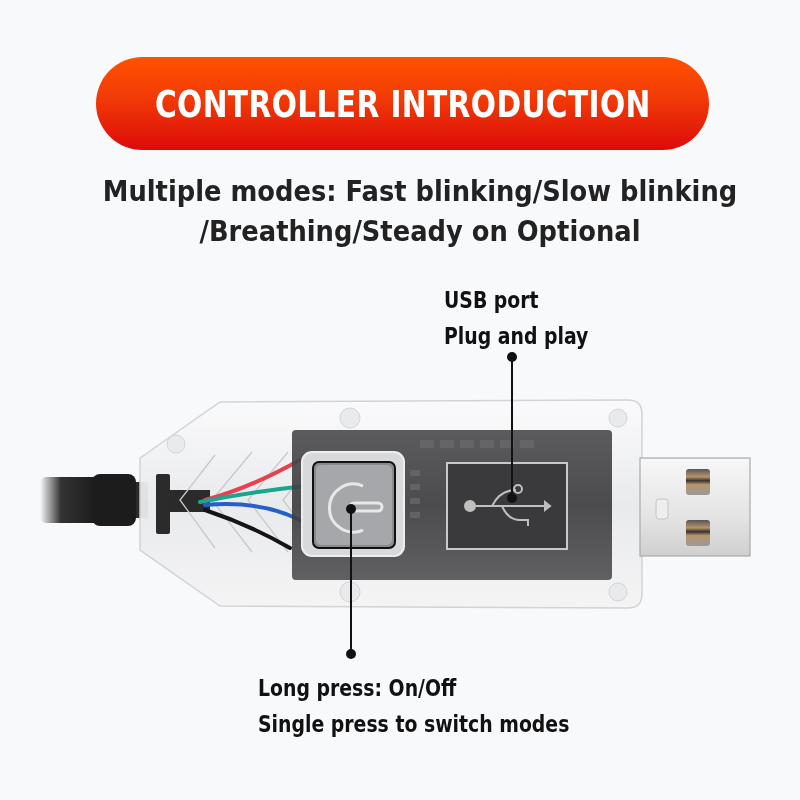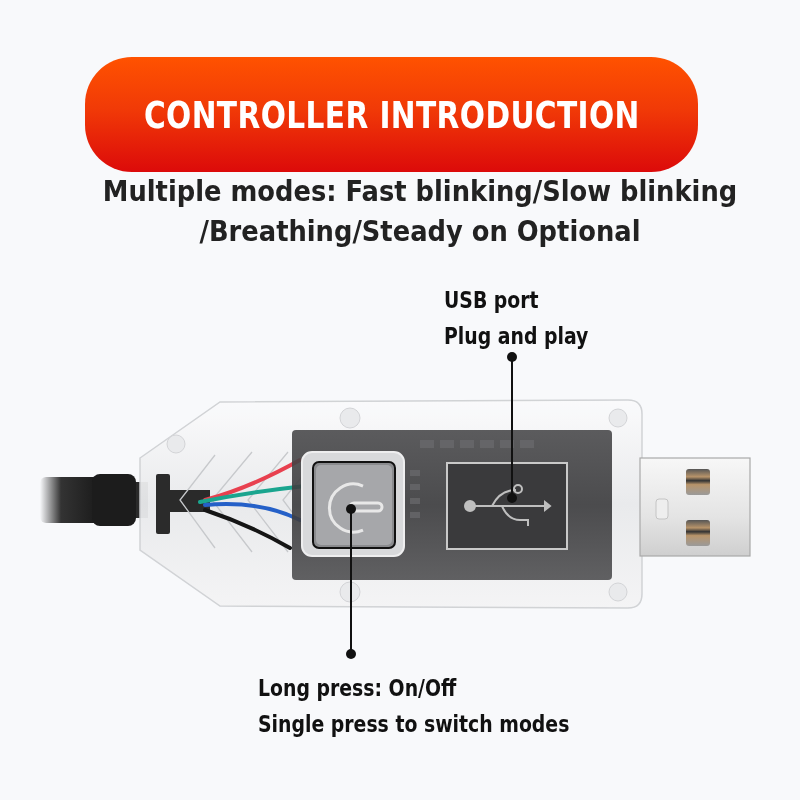--- a/index.html
+++ b/index.html
@@ -2,21 +2,21 @@
 <html><head>
   <meta charset="utf-8">
   <style>
     html, body { margin: 0; padding: 0; }
     body {
       width: 800px; height: 800px; position: relative; overflow: hidden;
       background: #f8f9fb;
       font-family: "Liberation Sans", sans-serif;
     }
     .banner {
-      position: absolute; left: 85px; top: 57px; width: 613px; height: 115px;
+      position: absolute; left: 96px; top: 57px; width: 613px; height: 93px;
       border-radius: 47px;
       background: linear-gradient(180deg, #ff5200 0%, #f13a07 45%, #dc0a0a 100%);
       display: flex; align-items: center; justify-content: center;
     }
     .banner-title {
       color: #ffffff; font-weight: 700; font-size: 38px; letter-spacing: 0.5px;
       font-family: "DejaVu Sans", sans-serif;
       transform: scaleX(0.78); white-space: nowrap;
     }
     .subtitle {

